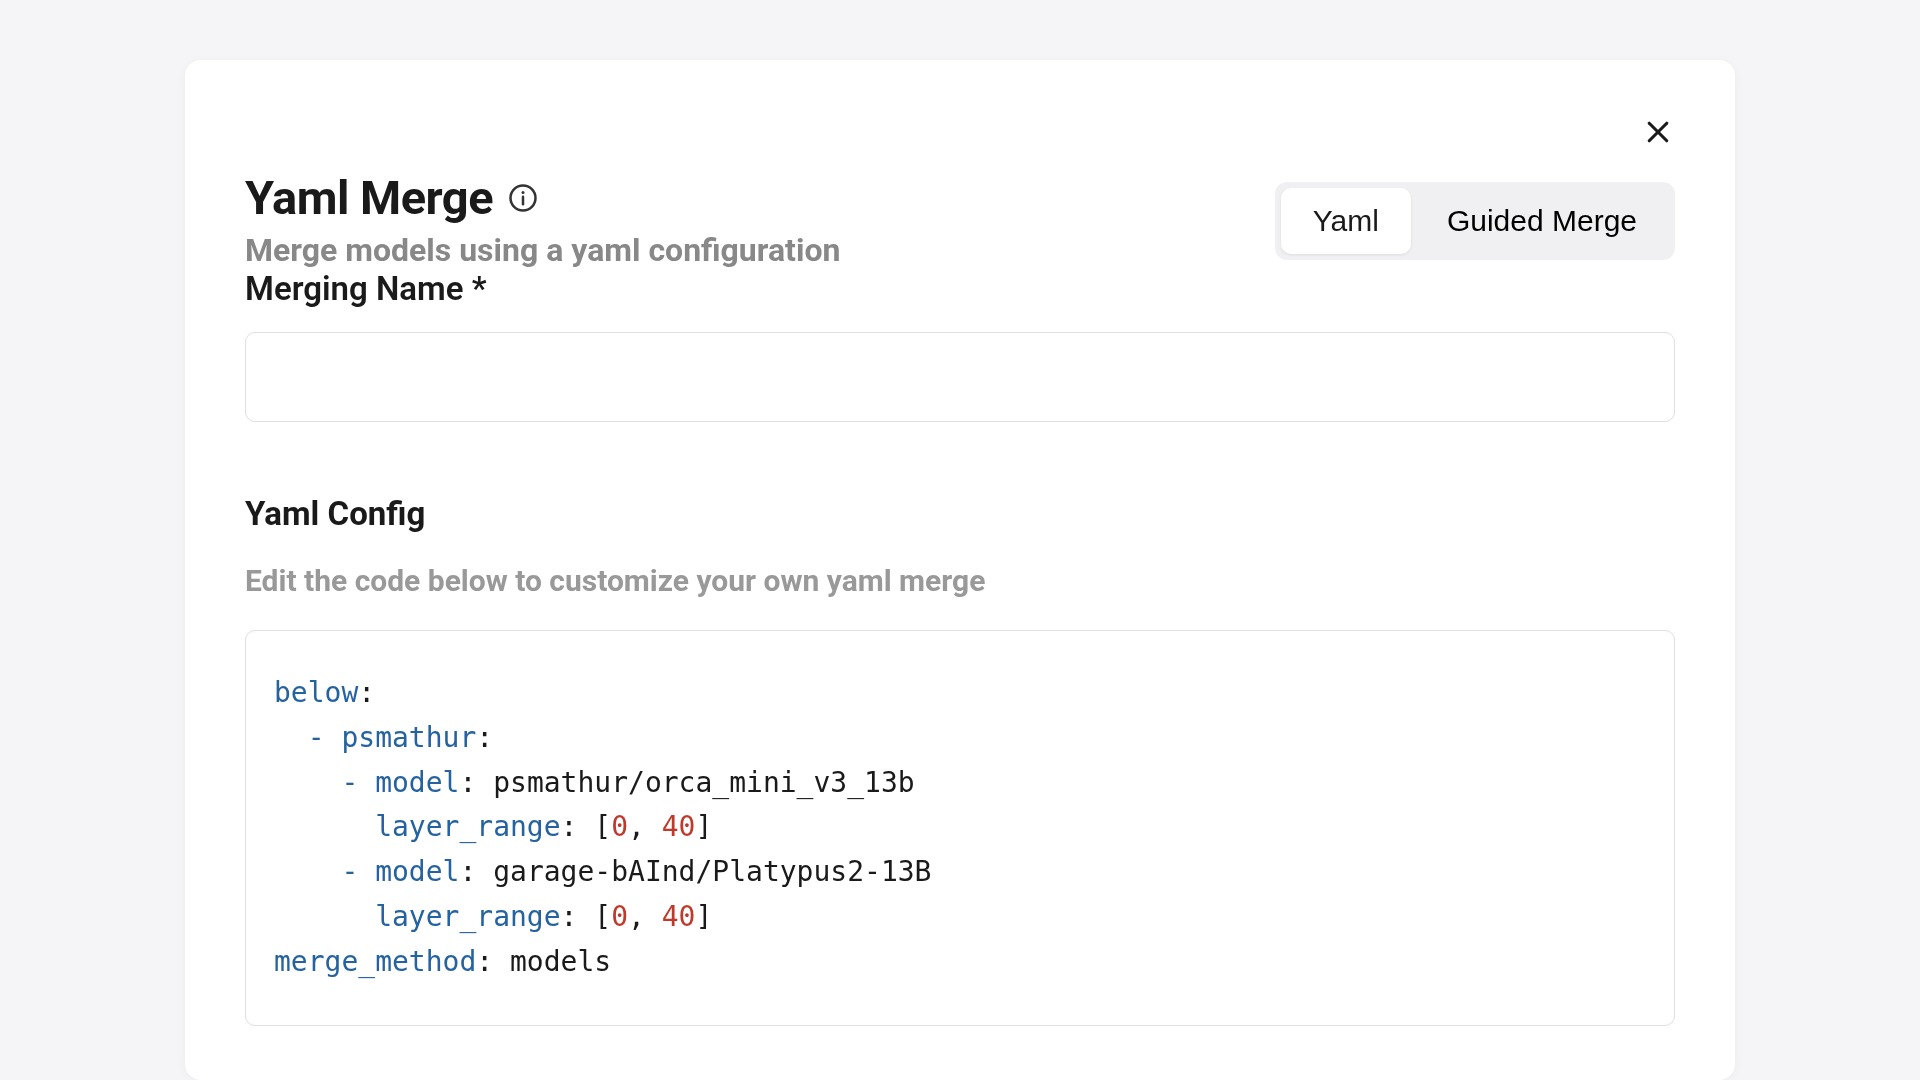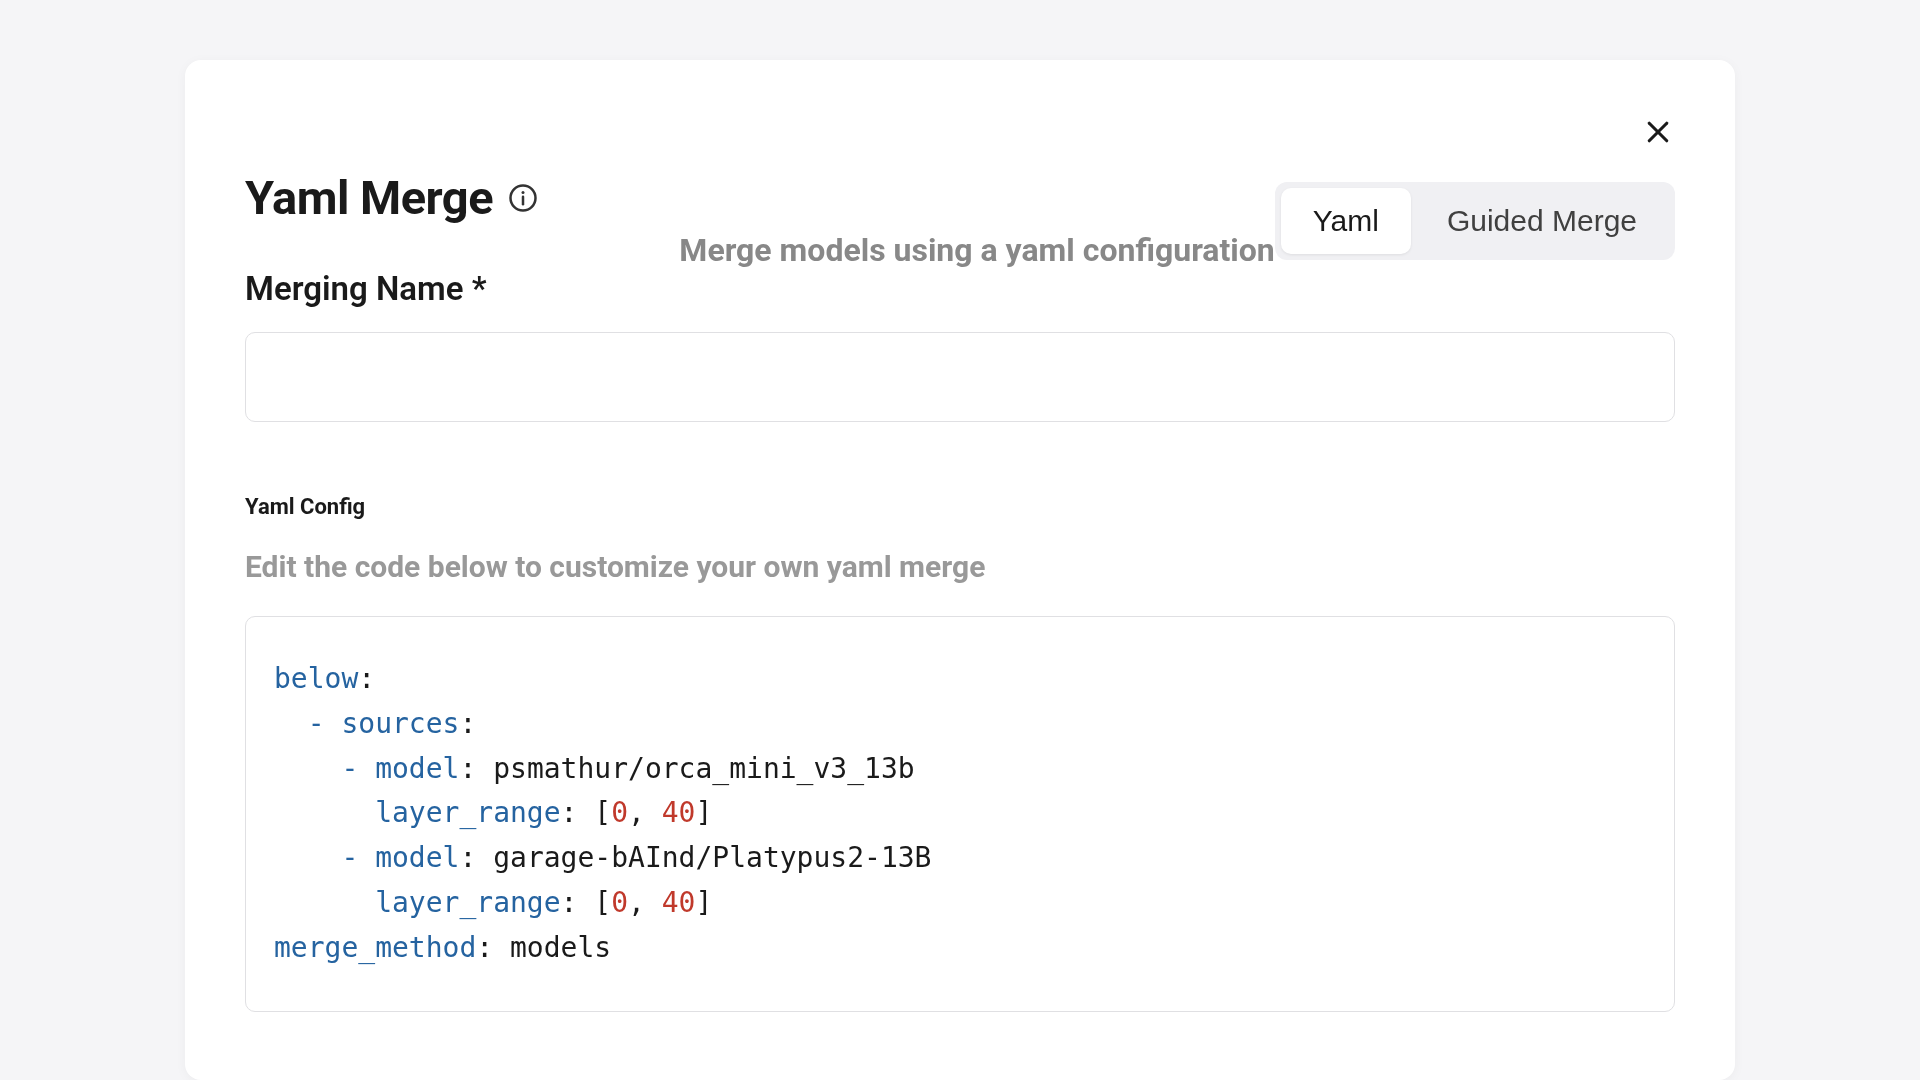--- a/index.html
+++ b/index.html
@@ -41,21 +41,20 @@
       height: 30px;
     }
     .header-row {
       display: flex;
       justify-content: space-between;
       align-items: flex-start;
       margin-top: 55px;
     }
     .title-section {
       flex: 1;
-      text-align: right;
     }
     .title-row {
       display: flex;
       align-items: center;
       gap: 14px;
     }
     .title {
       font-size: 47px;
       font-weight: 700;
       color: #1a1a1a;
@@ -84,21 +83,21 @@
       margin-top: 12px;
     }
     .tab {
       padding: 16px 32px;
       font-size: 30px;
       font-weight: 500;
       border-radius: 10px;
       cursor: pointer;
       border: none;
       background: transparent;
-      color: #404040;
+      color: #000000;
     }
     .tab.active {
       background: #ffffff;
       color: #1a1a1a;
       box-shadow: 0 1px 3px rgba(0,0,0,0.08);
     }
     .form-section {
     }
     .field-label {
       font-size: 33px;
@@ -112,21 +111,21 @@
       border-radius: 10px;
       padding: 28px 24px;
       font-size: 28px;
       background: #ffffff;
       outline: none;
     }
     .yaml-section {
       margin-top: 72px;
     }
     .yaml-heading {
-      font-size: 22px;
+      font-size: 33px;
       font-weight: 700;
       color: #1a1a1a;
     }
     .yaml-helper {
       font-size: 30px;
       color: #999;
       margin-top: 30px;
       font-weight: 700;
     }
     .code-editor {
@@ -196,21 +195,21 @@
   <div class="form-section">
     <div class="field-label">Merging Name *</div>
     <input type="text" class="text-input" value="" style="">
   </div>
 
   <div class="yaml-section">
     <div class="yaml-heading">Yaml Config</div>
     <div class="yaml-helper">Edit the code below to customize your own yaml merge</div>
 
     <div class="code-editor"><span class="yaml-key">below</span><span class="yaml-punct">:</span>
-  <span class="yaml-dash">-</span> <span class="yaml-key">sources</span><span class="yaml-punct">:</span>
+  <span class="yaml-dash">-</span> <span class="yaml-key">psmathur</span><span class="yaml-punct">:</span>
     <span class="yaml-dash">-</span> <span class="yaml-key">model</span><span class="yaml-punct">:</span> <span class="yaml-string">psmathur/orca_mini_v3_13b</span>
       <span class="yaml-key">layer_range</span><span class="yaml-punct">:</span> <span class="yaml-bracket">[</span><span class="yaml-number">0</span><span class="yaml-punct">, </span><span class="yaml-number">40</span><span class="yaml-bracket">]</span>
     <span class="yaml-dash">-</span> <span class="yaml-key">model</span><span class="yaml-punct">:</span> <span class="yaml-string">garage-bAInd/Platypus2-13B</span>
       <span class="yaml-key">layer_range</span><span class="yaml-punct">:</span> <span class="yaml-bracket">[</span><span class="yaml-number">0</span><span class="yaml-punct">, </span><span class="yaml-number">40</span><span class="yaml-bracket">]</span>
 <span class="yaml-key">merge_method</span><span class="yaml-punct">:</span> <span class="yaml-string">models</span></div>
   </div>
 
 </div>
 
 </body></html>

